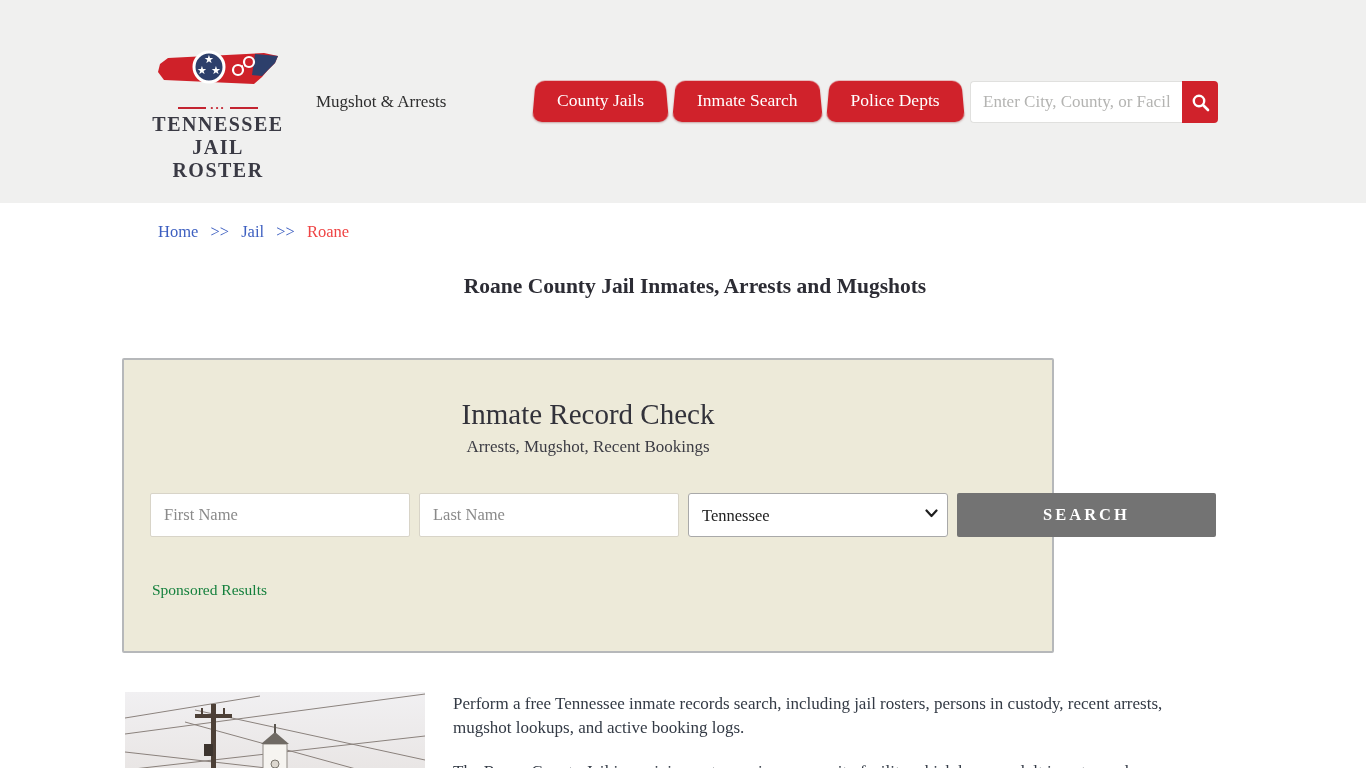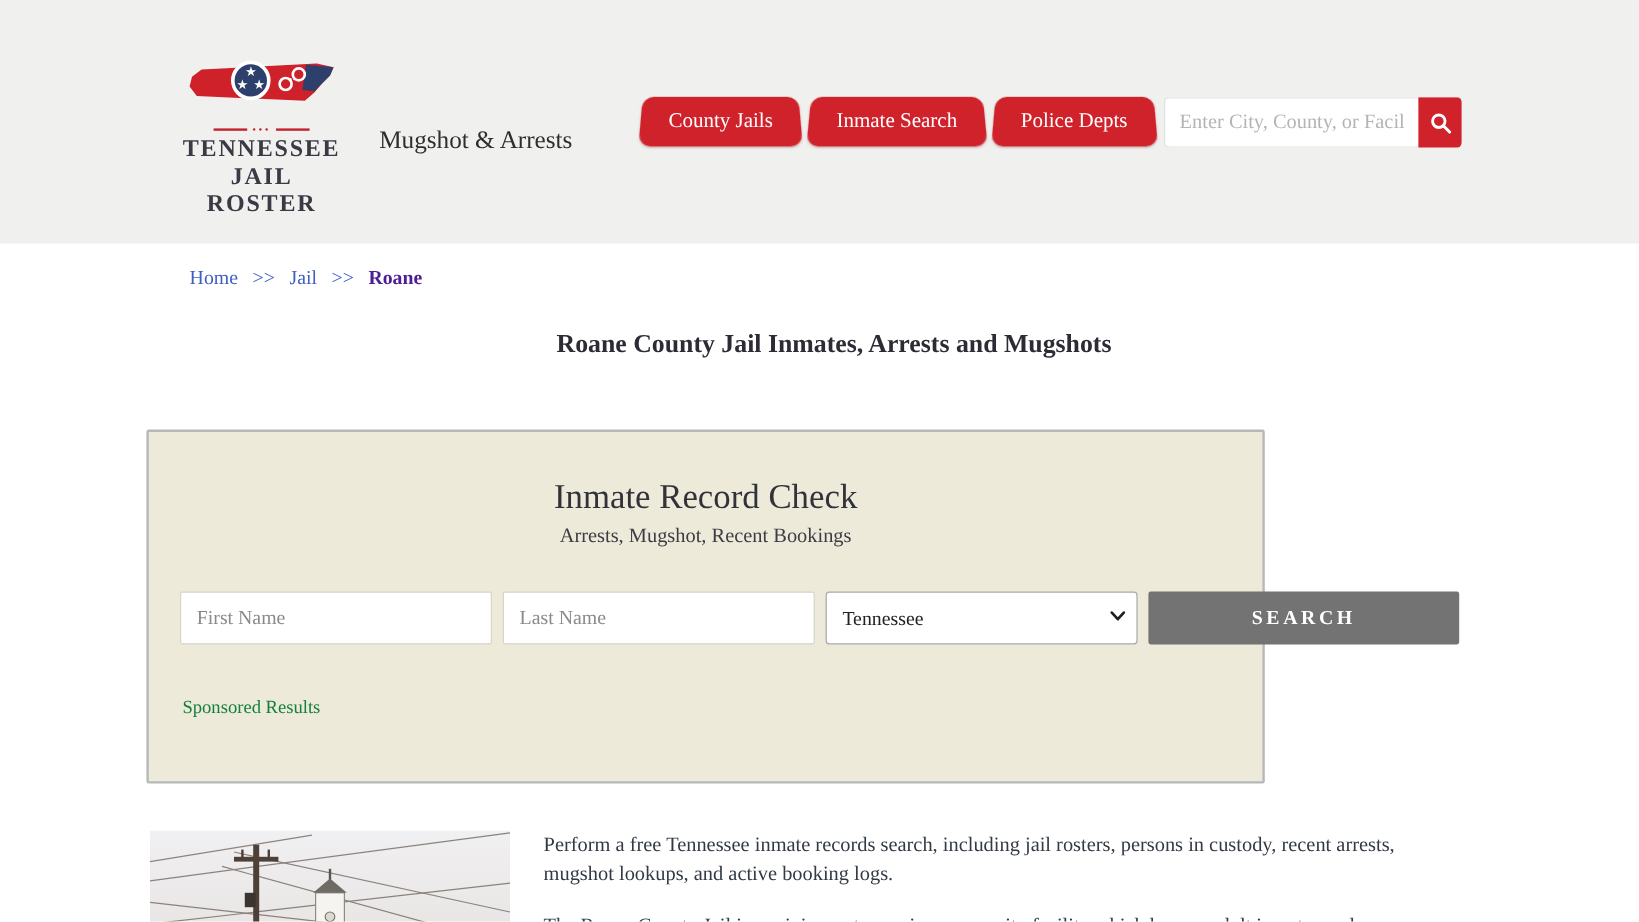--- a/index.html
+++ b/index.html
@@ -10,21 +10,21 @@
   
   .site-header { position:absolute; top:0; left:0; width:1366px; height:203px; background:#f0f0ef; }
 
   .logo { position:absolute; left:152px; top:50px; width:132px; text-align:center; cursor:pointer; }
   .logo-art { display:block; margin:0 auto; }
   .logo-divider { display:flex; align-items:center; justify-content:center; gap:4px; margin:3px 0 2px; }
   .logo-divider .bar { width:28px; height:2px; background:#c32430; }
   .logo-divider .dots { color:#c32430; font-size:9px; letter-spacing:2px; line-height:6px; }
   .logo-line { font-size:20px; font-weight:700; letter-spacing:1.5px; color:#3a3a44; line-height:23px; }
 
-  .tagline { position:absolute; left:316px; top:104px; font-size:21px; color:#2e2e2e; }
+  .tagline { position:absolute; left:316px; top:92px; font-size:17px; color:#2e2e2e; }
 
   .main-nav { position:absolute; left:532px; top:78px; display:flex; }
   .nav-btn { position:relative; height:44px; margin-right:3px; padding:0 25px; border:none; background:transparent; cursor:pointer; }
   .nav-btn::before { content:""; position:absolute; inset:0; background:#d0222b;
     border-radius:10px; transform:perspective(110px) rotateX(8deg); transform-origin:50% 100%;
     box-shadow:0 1px 2px rgba(120,20,20,.35); }
   .nav-btn .lbl { position:relative; color:#fff; font-size:17.5px; line-height:44px;
     font-family:"Liberation Serif","DejaVu Serif",serif; }
 
   .hdr-search { position:absolute; left:970px; top:81px; display:flex; }
@@ -32,21 +32,21 @@
     border-radius:4px 0 0 4px; background:#fff; padding:0 12px; font-size:17px;
     font-family:"Liberation Serif","DejaVu Serif",serif; color:#444; outline:none; }
   .hdr-search input::placeholder { color:#b4b4b2; }
   .hdr-search .go { width:36px; height:42px; border:none; background:#d0222b; border-radius:0 4px 4px 0;
     display:flex; align-items:center; justify-content:center; cursor:pointer; }
 
   
   .breadcrumb { position:absolute; left:158px; top:222px; font-size:16.5px; }
   .breadcrumb a { color:#3d5fc0; text-decoration:none; cursor:pointer; }
   .breadcrumb .sep { color:#3d5fc0; margin:0 8px; }
-  .breadcrumb .current { color:#4c1d95; font-weight:700; }
+  .breadcrumb .current { color:#ef4444; font-weight:400; }
 
   .page-title { position:absolute; left:12px; top:274px; width:1366px; text-align:center;
     font-size:21.5px; font-weight:700; color:#2c2c34; }
 
   
   .panel { position:absolute; left:122px; top:358px; width:932px; height:295px;
     background:#edead9; border:2px solid #b6b8ba; border-radius:2px; }
   .panel-title { margin-top:38px; text-align:center; font-size:29px; font-weight:500; color:#32323a; }
   .panel-sub { margin-top:6px; text-align:center; font-size:17px; color:#3c3c44; }
 

